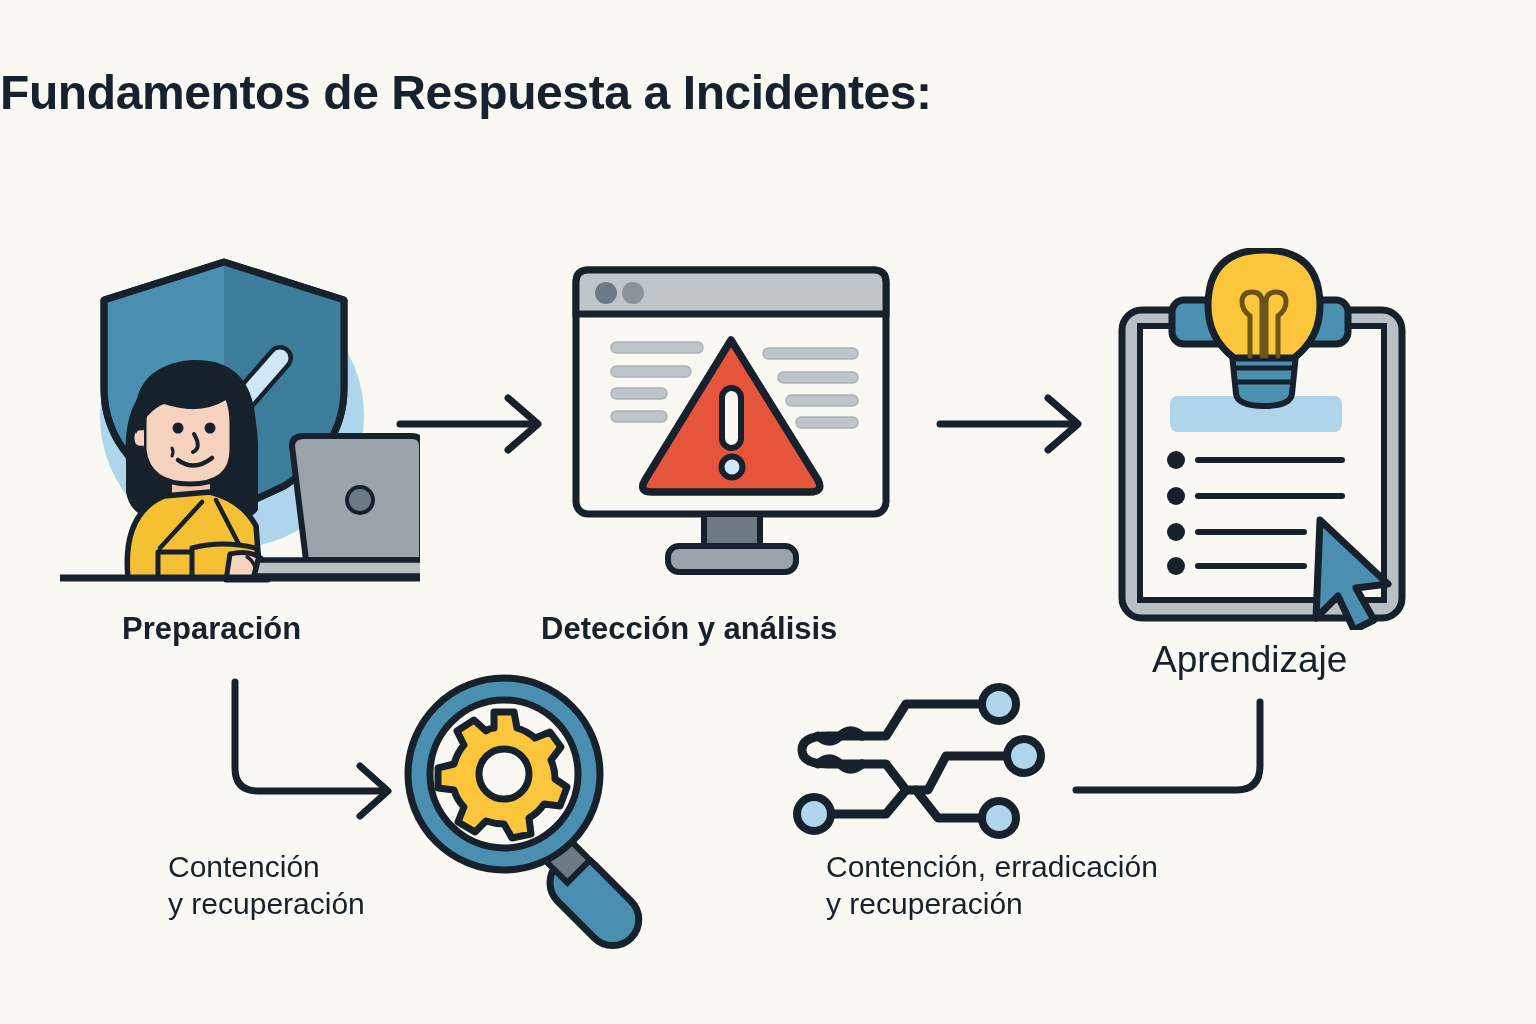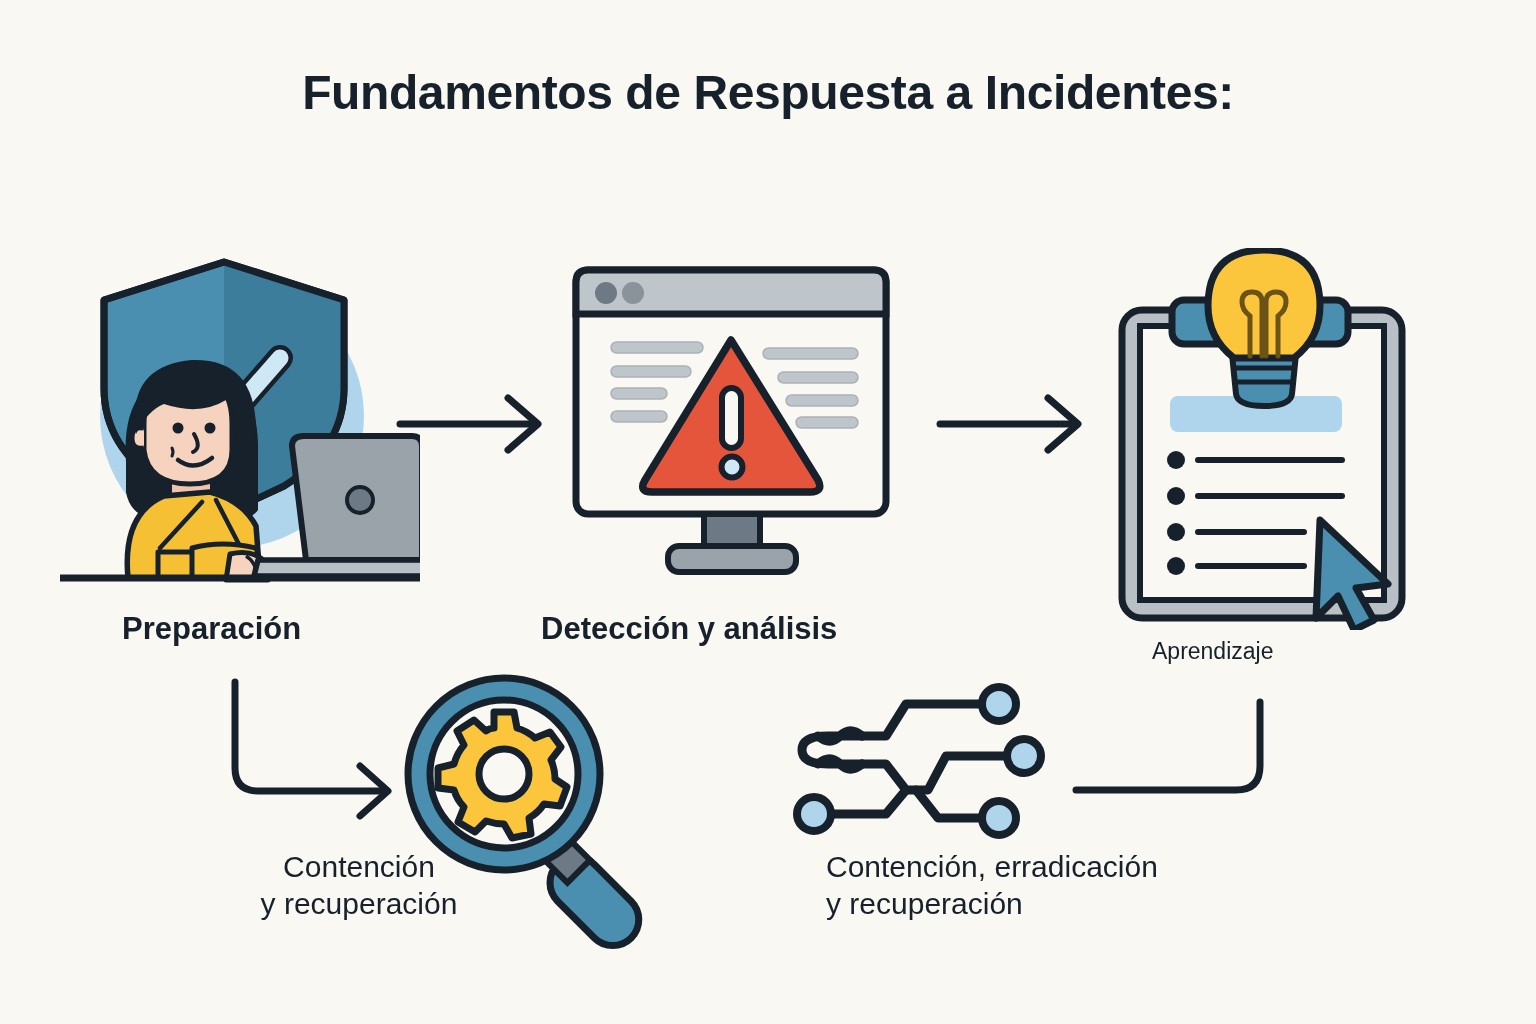--- a/index.html
+++ b/index.html
@@ -15,21 +15,21 @@
     overflow: hidden;
     font-family: "Liberation Sans", sans-serif;
   }
 
   
   .title-block {
     position: absolute;
     left: 0;
     top: 62px;
     width: 1536px;
-    text-align: center;
+    text-align: left;
   }
   .title-line {
     font-family: "Liberation Sans", sans-serif;
     font-weight: bold;
     font-size: 48px;
     line-height: 1.28;
     color: #16212B;
     letter-spacing: -0.4px;
     white-space: nowrap;
   }
@@ -50,29 +50,29 @@
   }
   .lbl-deteccion {
     left: 541px;
     top: 610px;
     font-size: 31px;
     font-weight: bold;
   }
   .lbl-aprendizaje {
     left: 1152px;
     top: 637px;
-    font-size: 23px;
+    font-size: 37px;
     font-weight: normal;
   }
   .lbl-contencion-rec {
     left: 168px;
     top: 849px;
     font-size: 30px;
     font-weight: normal;
-    text-align: center;
+    text-align: left;
     width: 382px;
   }
   .lbl-contencion-err {
     left: 826px;
     top: 849px;
     font-size: 30px;
     font-weight: normal;
     text-align: left;
     width: 500px;
   }

